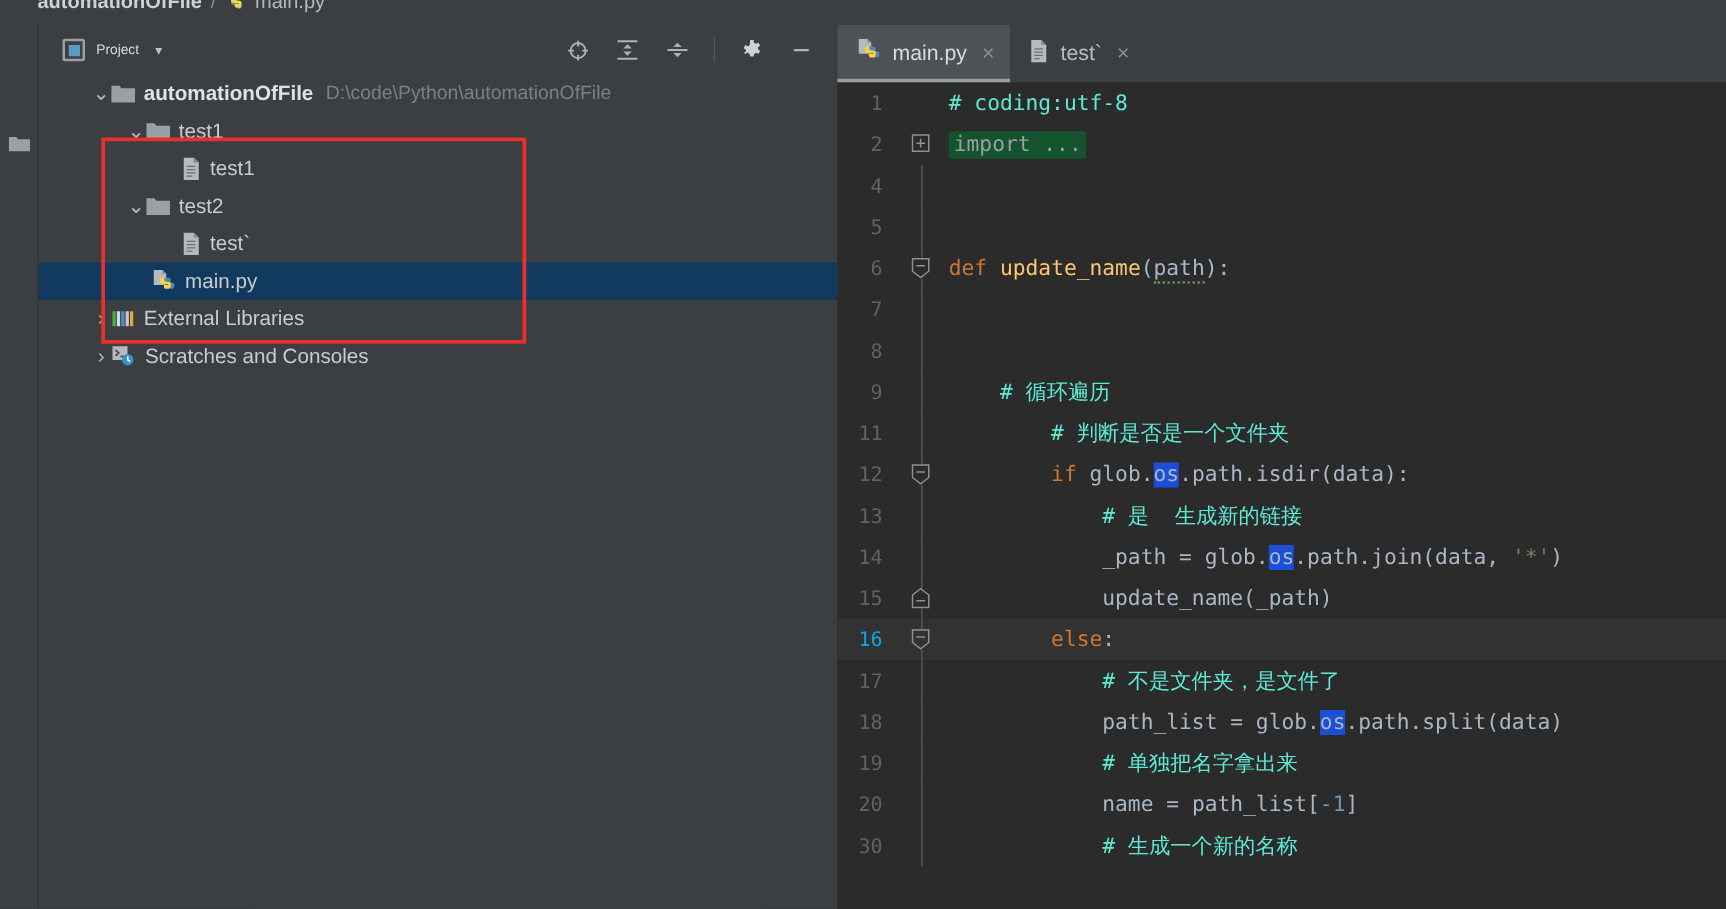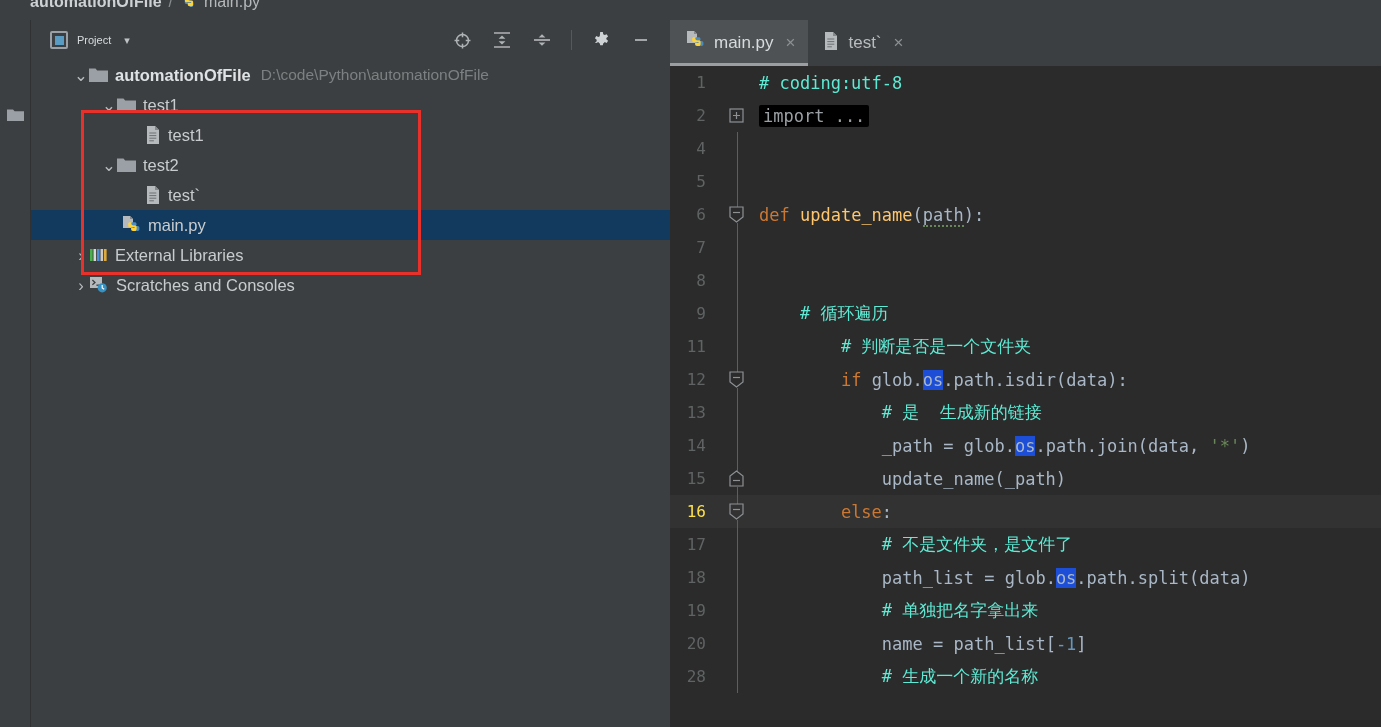--- a/index.html
+++ b/index.html
@@ -106,41 +106,41 @@
     position: absolute; left: 0; top: 46px; width: 711px; height: 661px;
     background: #2b2b2b; font-family: "DejaVu Sans Mono", monospace;
     font-size: 17px; overflow: hidden;
   }
   .cline { position: relative; height: 33px; display: flex; align-items: center; }
   .cline.current { background: #323232; }
   .gutter {
     width: 47px; flex: 0 0 47px; text-align: right; padding-right: 11px;
     color: #5f6364; font-size: 16px; font-family: "DejaVu Sans Mono", monospace;
   }
-  .cline.current .gutter { color: #fde047; }
+  .cline.current .gutter { color: #0ea5e9; }
   .foldcol { width: 42px; flex: 0 0 42px; position: relative; height: 33px; }
   .ctext { flex: 1; white-space: pre; color: #a9b7c6; padding-left: 0; }
 
   
   .fold { position: absolute; left: 12px; top: 8px; }
   .foldline {
     position: absolute; left: 20px; width: 1px; background: #5c5f61;
   }
 
   
   .kw   { color: #cc7832; }
   .fn   { color: #ffc66d; }
   .bi   { color: #8888c6; }
   .cmt  { color: #5eead4; }
   .str  { color: #6a8759; }
   .num  { color: #6897bb; }
   .txt  { color: #a9b7c6; }
   .hl   { background: #1d4ed8; }
   .folded {
-    background: #000000; color: #9aa0a3; padding: 1px 4px; border-radius: 2px;
+    background: #14532d; color: #9aa0a3; padding: 1px 4px; border-radius: 2px;
   }
   .squig {
     border-bottom: 2px dotted #6a8759; padding-bottom: 0px;
   }
 </style>
 </head>
 <body>
 
 <div id="app">
 
@@ -513,21 +513,21 @@
 
       <div class="cline">
         <span class="gutter">20</span>
         <span class="foldcol">
             <span class="foldline" style="top:0;height:33px"></span>
           </span>
         <span class="ctext">            <span class="txt">name</span> = <span class="txt">path_list</span>[<span class="num">-1</span>]</span>
       </div>
 
       <div class="cline">
-        <span class="gutter">28</span>
+        <span class="gutter">30</span>
         <span class="foldcol">
             <span class="foldline" style="top:0;height:33px"></span>
           </span>
         <span class="ctext">            <span class="cmt"># 生成一个新的名称</span></span>
       </div>
 
     </div>
   </div>
 
 </div>

